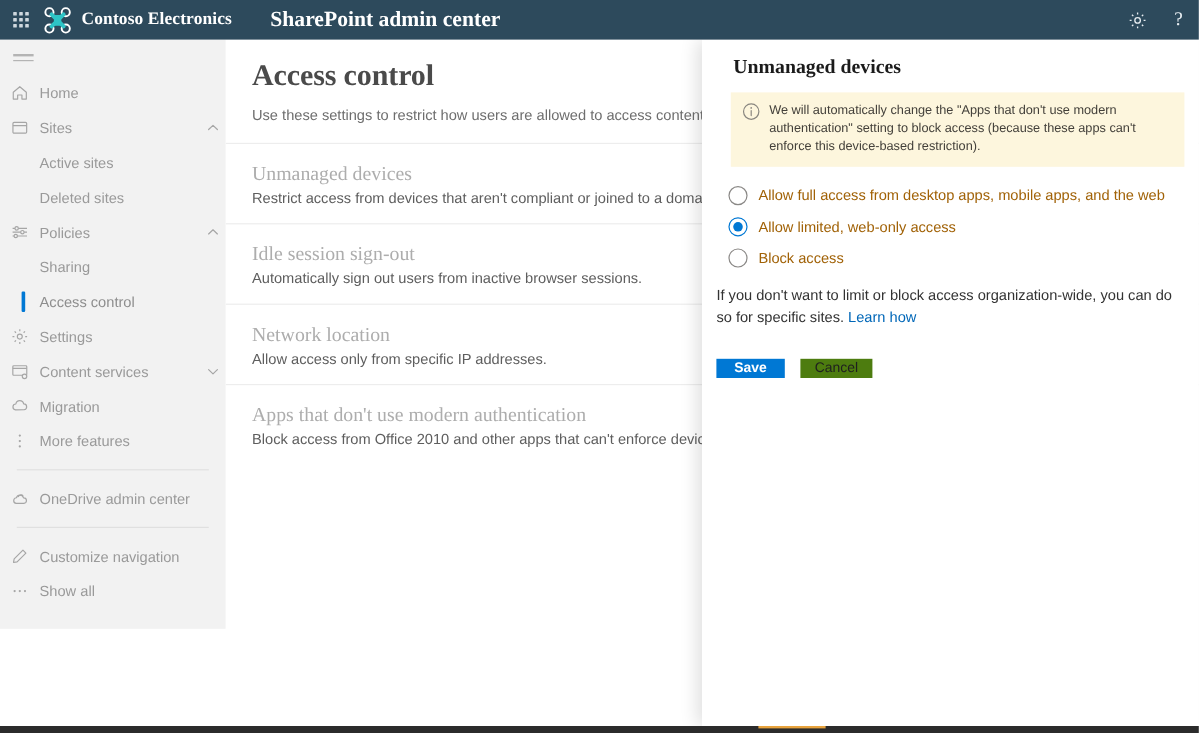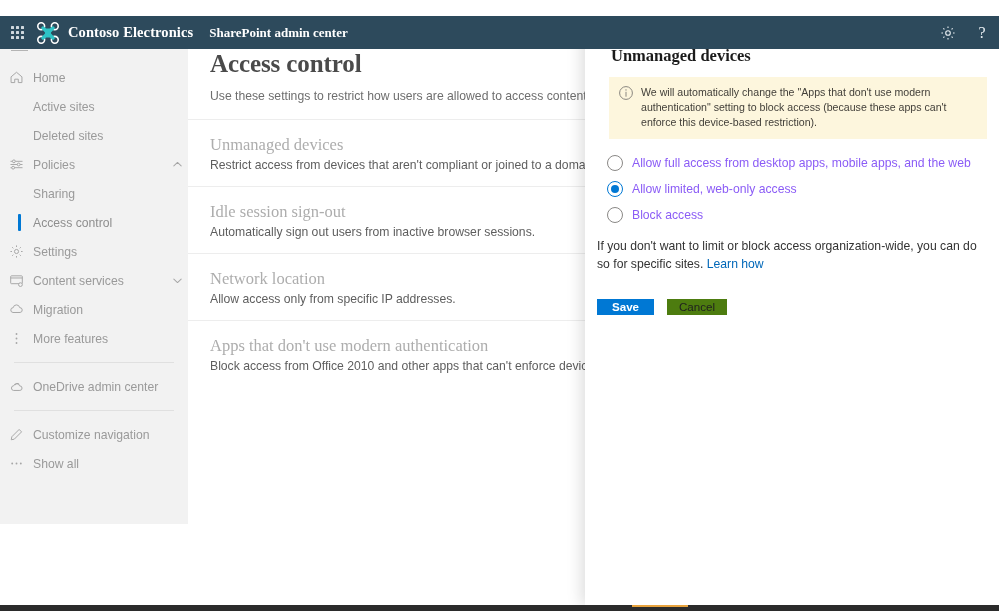--- a/index.html
+++ b/index.html
@@ -7,21 +7,21 @@
     margin: 0; padding: 0;
     width: 999px; height: 611px;
     overflow: hidden;
     background: #ffffff;
     font-family: "Liberation Sans", sans-serif;
     -webkit-font-smoothing: antialiased;
   }
 
   
   #suitebar {
-    position: absolute; top: 16px; left: 0;
+    position: absolute; top: 0; left: 0;
     width: 999px; height: 33px;
     background: #2d4a5c;
     display: flex; align-items: center;
     z-index: 40;
   }
   #waffle {
     width: 34px; height: 33px;
     display: flex; align-items: center; justify-content: center;
     cursor: pointer;
   }
@@ -34,22 +34,22 @@
   #waffle .grid i { display: block; width: 3px; height: 3px; background: #cfd8de; border-radius: .5px; }
 
   #brand { display: flex; align-items: center; margin-left: 2px; cursor: pointer; }
   #brandlogo { width: 24px; height: 24px; margin-right: 8px; }
   #brandname {
     color: #ffffff; font-size: 14.5px; font-weight: bold;
     font-family: "Liberation Serif", serif;
     letter-spacing: .1px;
   }
   #appname {
-    color: #ffffff; font-size: 13px; font-weight: bold;
-    margin-left: 16px;
+    color: #ffffff; font-size: 18px; font-weight: bold;
+    margin-left: 32px;
     font-family: "Liberation Serif", serif;
     cursor: pointer;
   }
   #suitebar .right { margin-left: auto; display: flex; align-items: center; }
   #suitebar .right .sbtn {
     width: 34px; height: 33px;
     display: flex; align-items: center; justify-content: center;
     cursor: pointer;
   }
   #suitebar .right .sbtn svg { display: block; }
@@ -184,21 +184,21 @@
     margin-right: 9px;
     background: #ffffff;
     position: relative;
   }
   .radio.checked .dot { border-color: #0078d4; border-width: 1px; }
   .radio.checked .dot:after {
     content: ""; position: absolute;
     left: 3px; top: 3px; width: 8px; height: 8px;
     border-radius: 50%; background: #0078d4;
   }
-  .radio .rlbl { font-size: 12.2px; color: #8b5cf6; }
+  .radio .rlbl { font-size: 12.2px; color: #a16207; }
 
   #note {
     margin: 15px 22px 0 12px;
     font-size: 12.2px; color: #333333; line-height: 1.46;
   }
   #note a { color: #0067b8; text-decoration: none; cursor: pointer; }
 
   #actions { margin: 25px 0 0 12px; display: flex; }
   .btn {
     height: 16px;
@@ -279,20 +279,34 @@
   </div>
   <div id="navlist">
       <div class="navitem">
         <span class="ico">
           <svg width="15" height="15" viewBox="0 0 16 16" stroke="#a6a6a6" stroke-width="1.05" fill="none">
             <path d="M2.2 7.3L8 2.4l5.8 4.9V13.4H9.9v-3.6H6.1v3.6H2.2z" stroke-linejoin="round"></path>
           </svg>
         </span>
         <span class="lbl">Home</span>
       </div>
+      <div class="navitem">
+        <span class="ico">
+          <svg width="15" height="15" viewBox="0 0 16 16" stroke="#a6a6a6" stroke-width="1.05" fill="none">
+            <rect x="1.9" y="3.2" width="12.2" height="9.6" rx="1"></rect>
+            <path d="M1.9 6.1h12.2"></path>
+          </svg>
+        </span>
+        <span class="lbl">Sites</span>
+        <span class="chev">
+          <svg width="11" height="11" viewBox="0 0 12 12" fill="none" stroke="#a6a6a6" stroke-width="1.1">
+            <path d="M2 7.6L6 3.8 10 7.6" stroke-linecap="round" stroke-linejoin="round"></path>
+          </svg>
+        </span>
+      </div>
       <div class="navitem sub">
         <span class="lbl">Active sites</span>
       </div>
       <div class="navitem sub">
         <span class="lbl">Deleted sites</span>
       </div>
       <div class="navitem">
         <span class="ico">
           <svg width="15" height="15" viewBox="0 0 16 16" stroke="#a6a6a6" stroke-width="1.05" fill="none">
             <path d="M1.6 4.6h12.8M1.6 8h12.8M1.6 11.4h12.8"></path>

